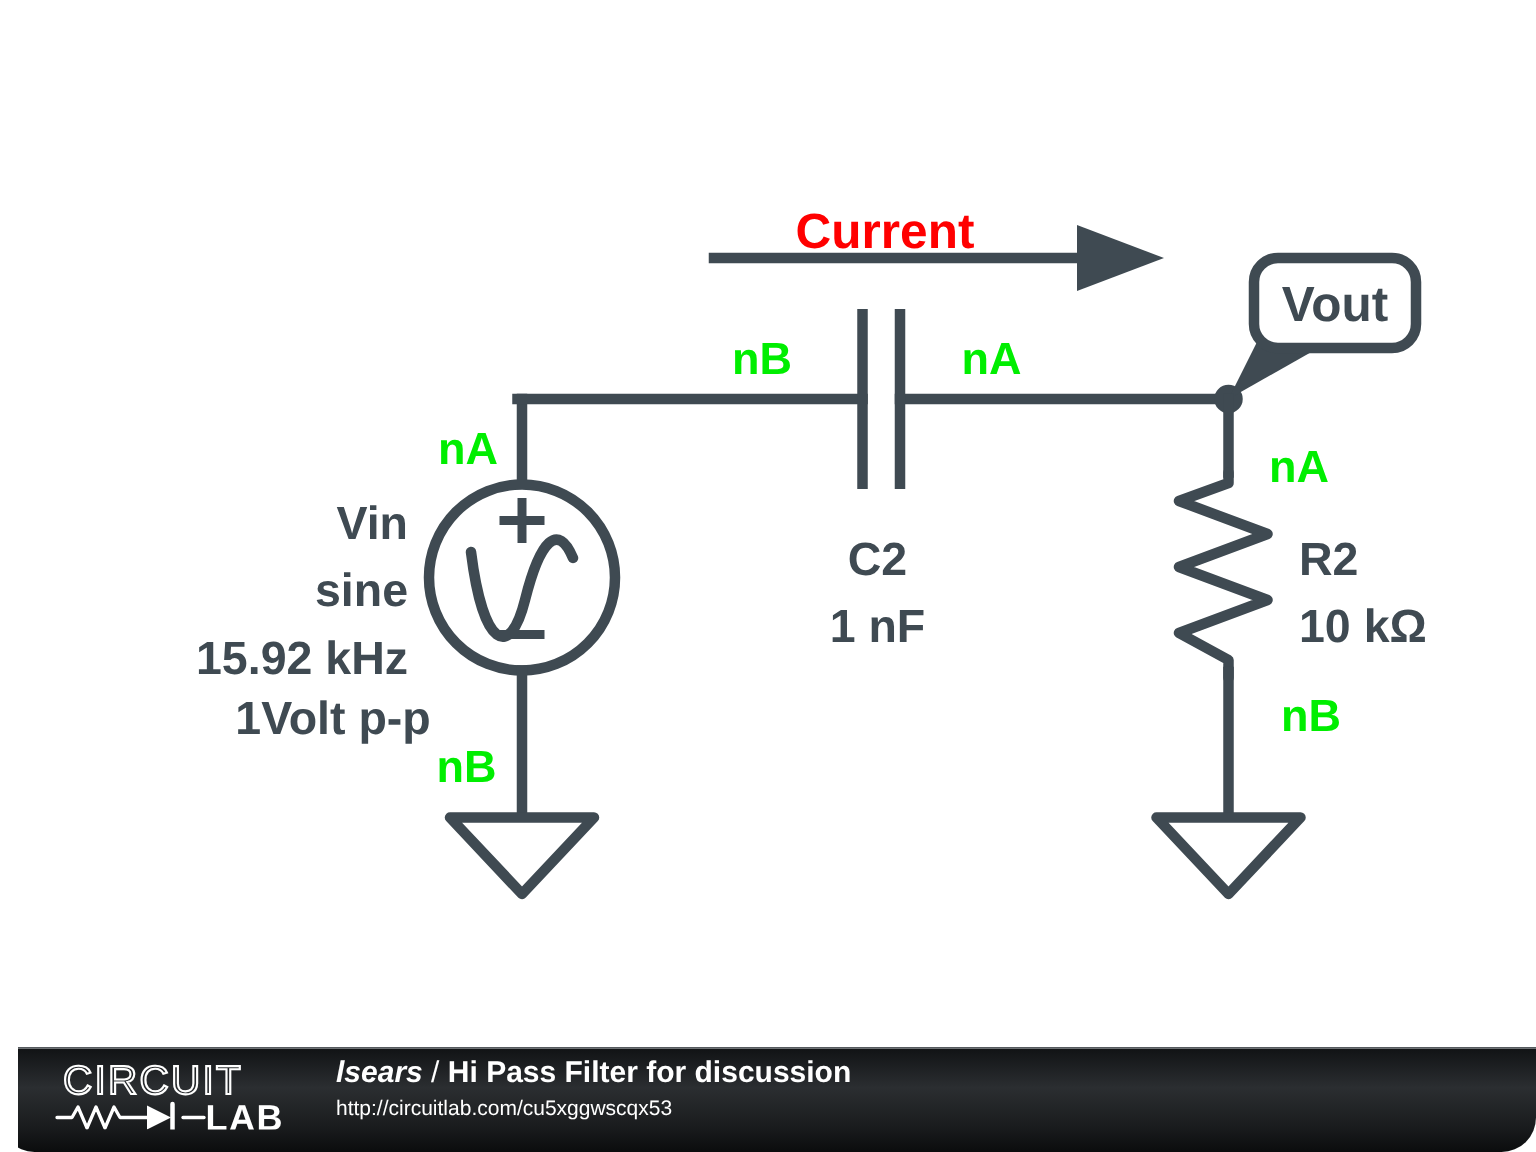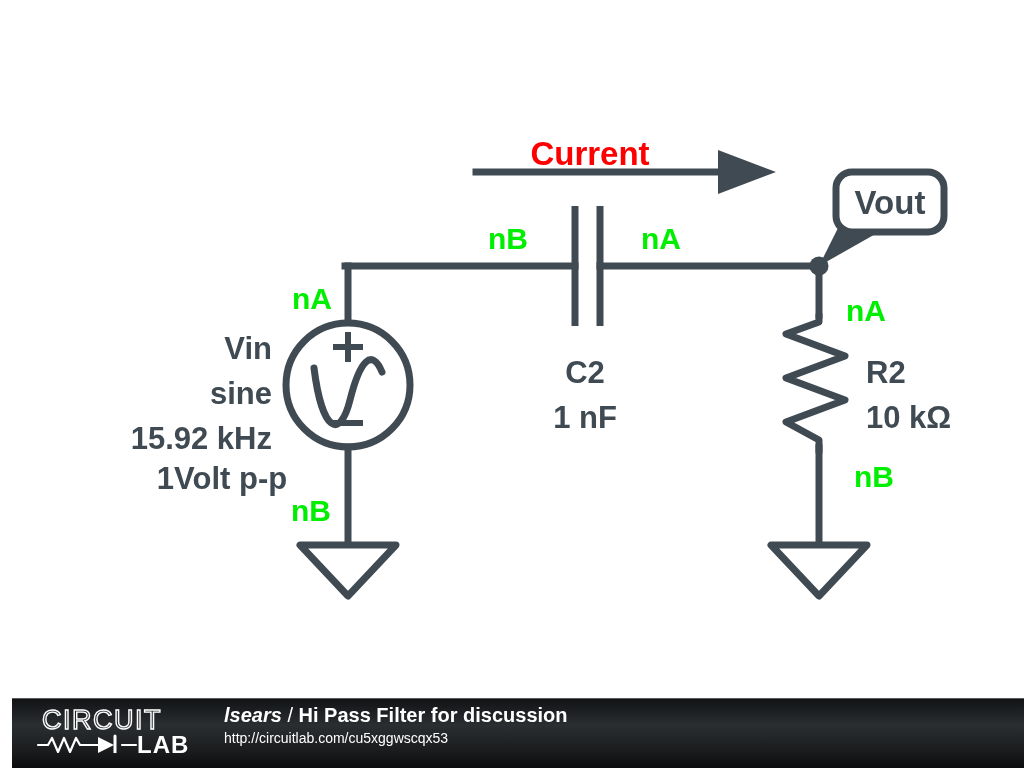--- a/index.html
+++ b/index.html
@@ -7,20 +7,21 @@
     padding: 0;
     background: #ffffff;
   }
   #page {
     position: relative;
     width: 1024px;
     height: 768px;
     background: #ffffff;
     overflow: hidden;
     font-family: "Liberation Sans", sans-serif;
+    border-radius: 23px;
   }
   #schematic {
     position: absolute;
     left: 0;
     top: 0;
     width: 1024px;
     height: 710px;
   }
   
   #footer {

